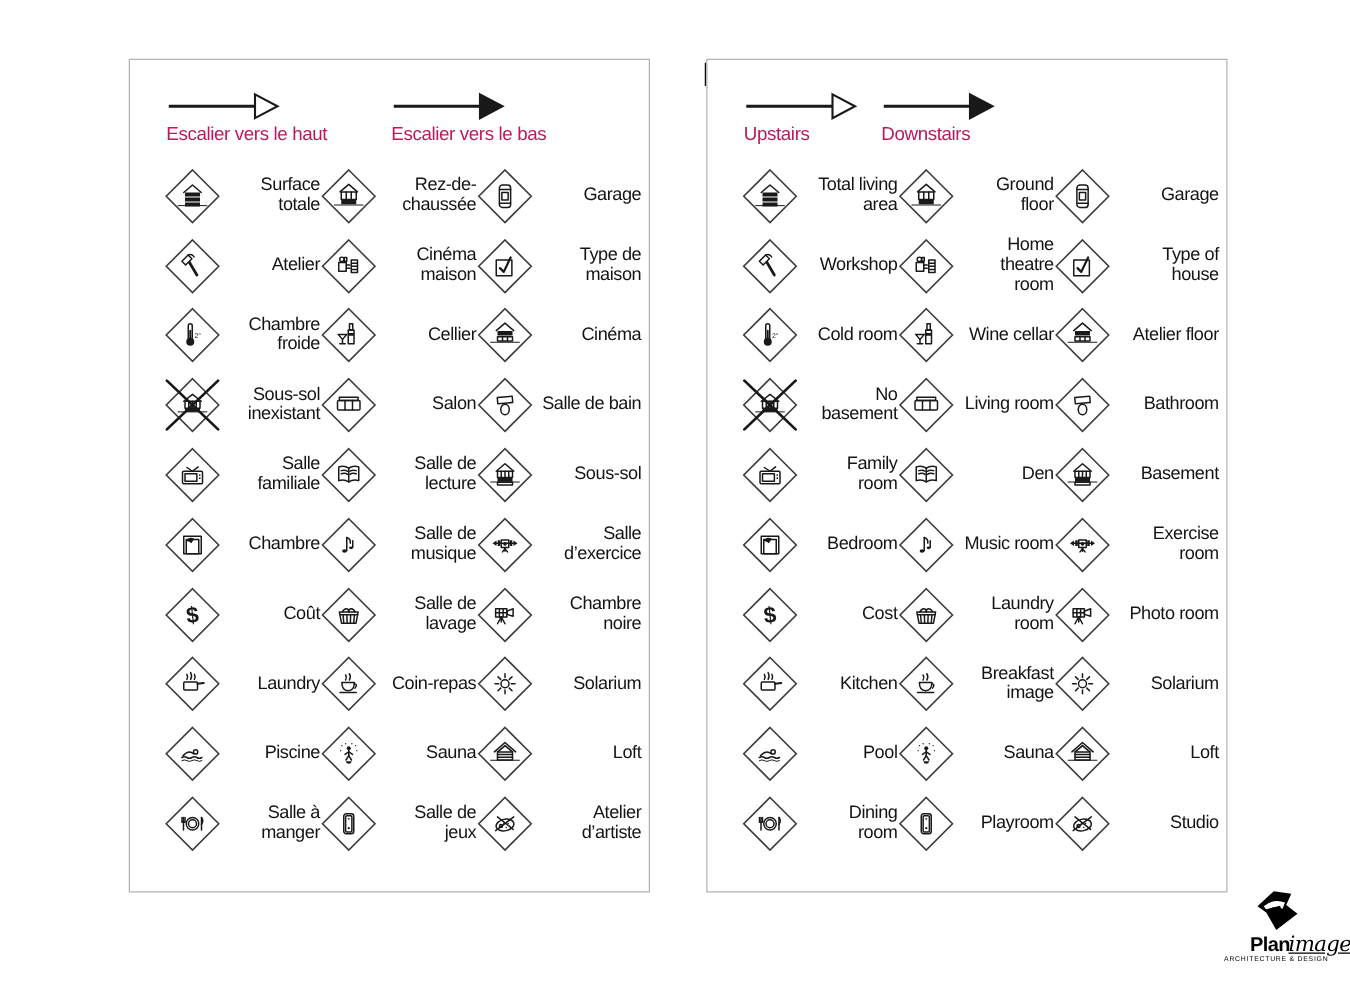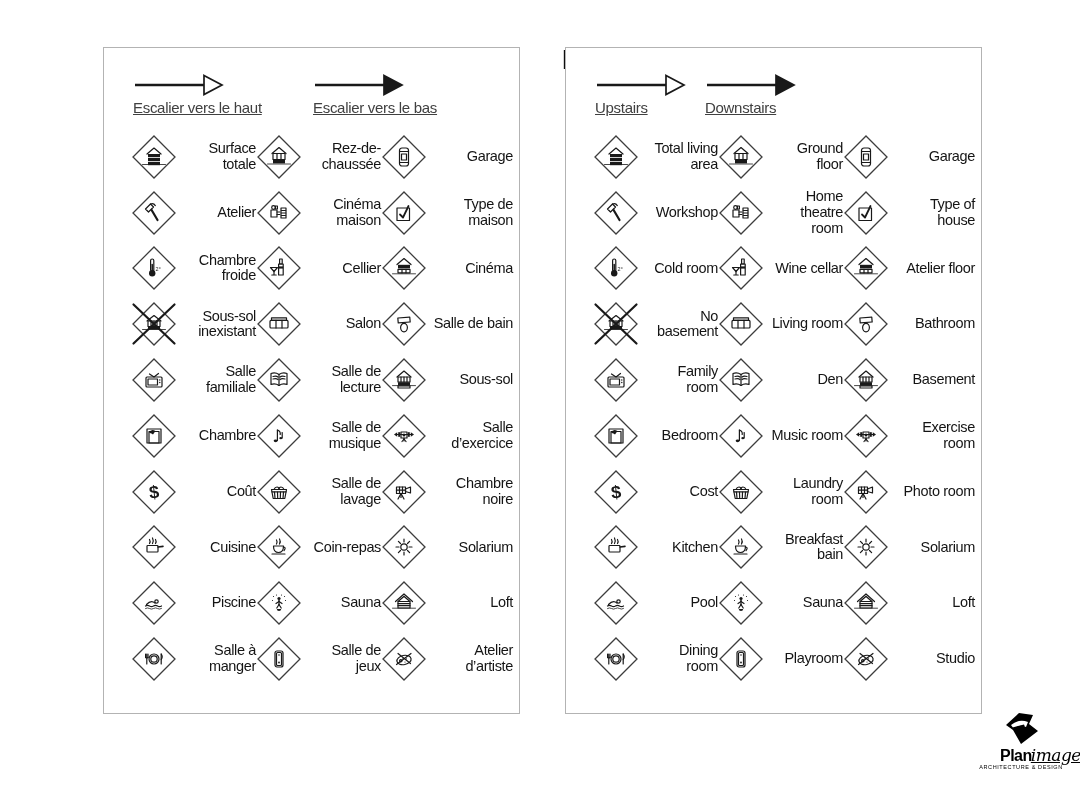--- a/index.html
+++ b/index.html
@@ -19,21 +19,21 @@
     position:absolute;top:47px;width:415px;height:665px;
     border:1.5px solid #b3b3b3;background:#fff;
   }
   #panel-fr{left:103px;}
   #panel-en{left:565px;}
   .arrows{position:absolute;left:29px;top:24px;display:flex;}
   .arrow-block{display:flex;flex-direction:column;}
   #panel-fr .arrow-block:first-child{width:180px;}
   #panel-en .arrow-block:first-child{width:110px;}
   .arrow-block svg{display:block;}
-  .arrow-label{font-size:15px;letter-spacing:-0.3px;margin-top:1px;color:#404040;text-decoration:underline;}
+  .arrow-label{font-size:15px;letter-spacing:-0.3px;margin-top:1px;color:#be185d;}
   .grid{
     position:absolute;left:27px;top:81px;
     display:grid;grid-template-columns:125px 125px 132px;
     grid-auto-rows:55.8px;align-items:center;
   }
   .cell{display:flex;align-items:center;}
   .dsym{flex:0 0 auto;width:46px;height:46px;}
   .dsym svg{display:block;}
   .dia{fill:#ffffff;stroke:#3d3d3d;stroke-width:1.3;}
   .lbl{
@@ -412,21 +412,21 @@
             <polygon class="dia" points="23,2 44,23 23,44 2,23"></polygon>
             <g transform="translate(11,11)" stroke="#191919" fill="none" stroke-width="1.2" stroke-linecap="round" stroke-linejoin="round">
               <rect x="5" y="10.5" width="11" height="6.5" rx="0.8"></rect>
               <line x1="16" y1="12" x2="21" y2="11.4" stroke-width="1.6"></line>
               <path d="M7.5,8.5 q1.2,-2 0,-4"></path>
               <path d="M10.5,8.5 q1.5,-2.5 0,-5.5"></path>
               <path d="M13.5,8.5 q1.2,-2 0,-4"></path>
             </g>
           </svg>
         </span>
-        <span class="lbl">Cuisine</span>
+        <span class="lbl">Laundry</span>
       </div>
       <div class="cell">
         <span class="dsym">
           <svg viewBox="0 0 46 46" width="46" height="46">
             <polygon class="dia" points="23,2 44,23 23,44 2,23"></polygon>
             <g transform="translate(11,11)" stroke="#191919" fill="none" stroke-width="1.2" stroke-linecap="round" stroke-linejoin="round">
               <path d="M6.5,11 L16.5,11 Q16.5,17.5 11.5,17.5 Q6.5,17.5 6.5,11 Z"></path>
               <path d="M16.5,12 Q19.5,12.5 17,15.5"></path>
               <line x1="5" y1="19" x2="18" y2="19"></line>
               <path d="M9.5,9 q1.2,-2 0,-4"></path>
@@ -933,21 +933,21 @@
             <polygon class="dia" points="23,2 44,23 23,44 2,23"></polygon>
             <g transform="translate(11,11)" stroke="#191919" fill="none" stroke-width="1.2" stroke-linecap="round" stroke-linejoin="round">
               <path d="M6.5,11 L16.5,11 Q16.5,17.5 11.5,17.5 Q6.5,17.5 6.5,11 Z"></path>
               <path d="M16.5,12 Q19.5,12.5 17,15.5"></path>
               <line x1="5" y1="19" x2="18" y2="19"></line>
               <path d="M9.5,9 q1.2,-2 0,-4"></path>
               <path d="M12.5,9 q1.5,-2.5 0,-5"></path>
             </g>
           </svg>
         </span>
-        <span class="lbl">Breakfast bain</span>
+        <span class="lbl">Breakfast image</span>
       </div>
       <div class="cell">
         <span class="dsym">
           <svg viewBox="0 0 46 46" width="46" height="46">
             <polygon class="dia" points="23,2 44,23 23,44 2,23"></polygon>
             <g transform="translate(11,11)" stroke="#191919" fill="none" stroke-width="1.2" stroke-linecap="round" stroke-linejoin="round">
               <circle cx="12" cy="12" r="3.2"></circle>
               <line x1="17" y1="12" x2="20" y2="12"></line>
               <line x1="7" y1="12" x2="4" y2="12"></line>
               <line x1="12" y1="7" x2="12" y2="4"></line>

